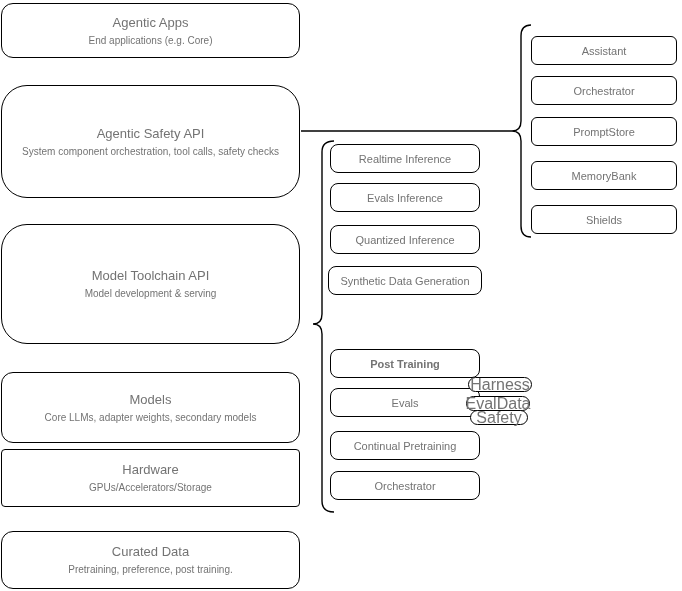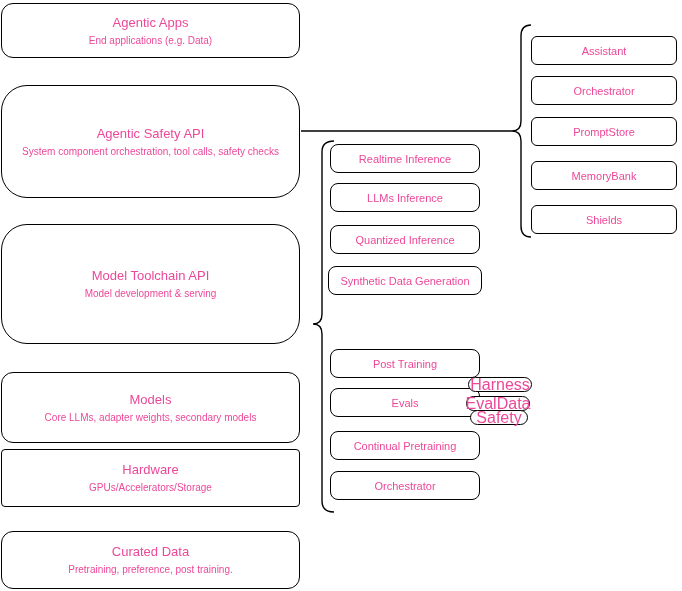--- a/index.html
+++ b/index.html
@@ -2,21 +2,21 @@
 <html><head>
 <meta charset="utf-8">
 <style>
   html, body { margin: 0; padding: 0; background: #ffffff; }
   .canvas {
     position: relative;
     width: 682px;
     height: 591px;
     background: #ffffff;
     font-family: "Liberation Sans", sans-serif;
-    color: #ec4899;
+    color: #737373;
     overflow: hidden;
   }
   svg.connector-layer {
     position: absolute;
     left: 0; top: 0;
     z-index: 1;
   }
   .box {
     position: absolute;
     box-sizing: border-box;
@@ -72,21 +72,21 @@
 <div class="canvas">
 
   <svg class="connector-layer" width="682" height="591" viewBox="0 0 682 591">
     <path d="M301 131 L512 131" stroke="#000000" stroke-width="1.4" fill="none"></path>
     <path d="M334 141 Q322 141 322 152 L322 314 Q322 324 313 324 Q322 324 322 334 L322 501 Q322 512 334 512" stroke="#000000" stroke-width="1.4" fill="none"></path>
     <path d="M531 25 Q521 25 521 36 L521 121 Q521 131 512 131 Q521 131 521 141 L521 226 Q521 237 531 237" stroke="#000000" stroke-width="1.4" fill="none"></path>
   </svg>
 
   <div class="box lbox" style="top:3px; height:55px; border-radius:12px;">
     <div class="ltitle">Agentic Apps</div>
-    <div class="lsub">End applications (e.g. Data)</div>
+    <div class="lsub">End applications (e.g. Core)</div>
   </div>
 
   <div class="box lbox" style="top:85px; height:113px; border-radius:26px;">
     <div class="ltitle">Agentic Safety API</div>
     <div class="lsub">System component orchestration, tool calls, safety checks</div>
   </div>
 
   <div class="box lbox" style="top:224px; height:120px; border-radius:26px;">
     <div class="ltitle">Model Toolchain API</div>
     <div class="lsub">Model development &amp; serving</div>
@@ -104,29 +104,29 @@
 
   <div class="box lbox" style="top:531px; height:58px; border-radius:12px;">
     <div class="ltitle">Curated Data</div>
     <div class="lsub">Pretraining, preference, post training.</div>
   </div>
 
   <div class="box mbox" style="top:144px;">
     <span>Realtime Inference</span>
   </div>
   <div class="box mbox" style="top:183px;">
-    <span>LLMs Inference</span>
+    <span>Evals Inference</span>
   </div>
   <div class="box mbox" style="top:225px;">
     <span>Quantized Inference</span>
   </div>
   <div class="box mbox" style="top:266px; left:328px; width:154px;">
     <span>Synthetic Data Generation</span>
   </div>
-  <div class="box mbox" style="top:349px;">
+  <div class="box mbox" style="top:349px;font-weight:bold;">
     <span>Post Training</span>
   </div>
   <div class="box mbox" style="top:388px;">
     <span>Evals</span>
   </div>
   <div class="box mbox" style="top:431px;">
     <span>Continual Pretraining</span>
   </div>
   <div class="box mbox" style="top:471px;">
     <span>Orchestrator</span>

